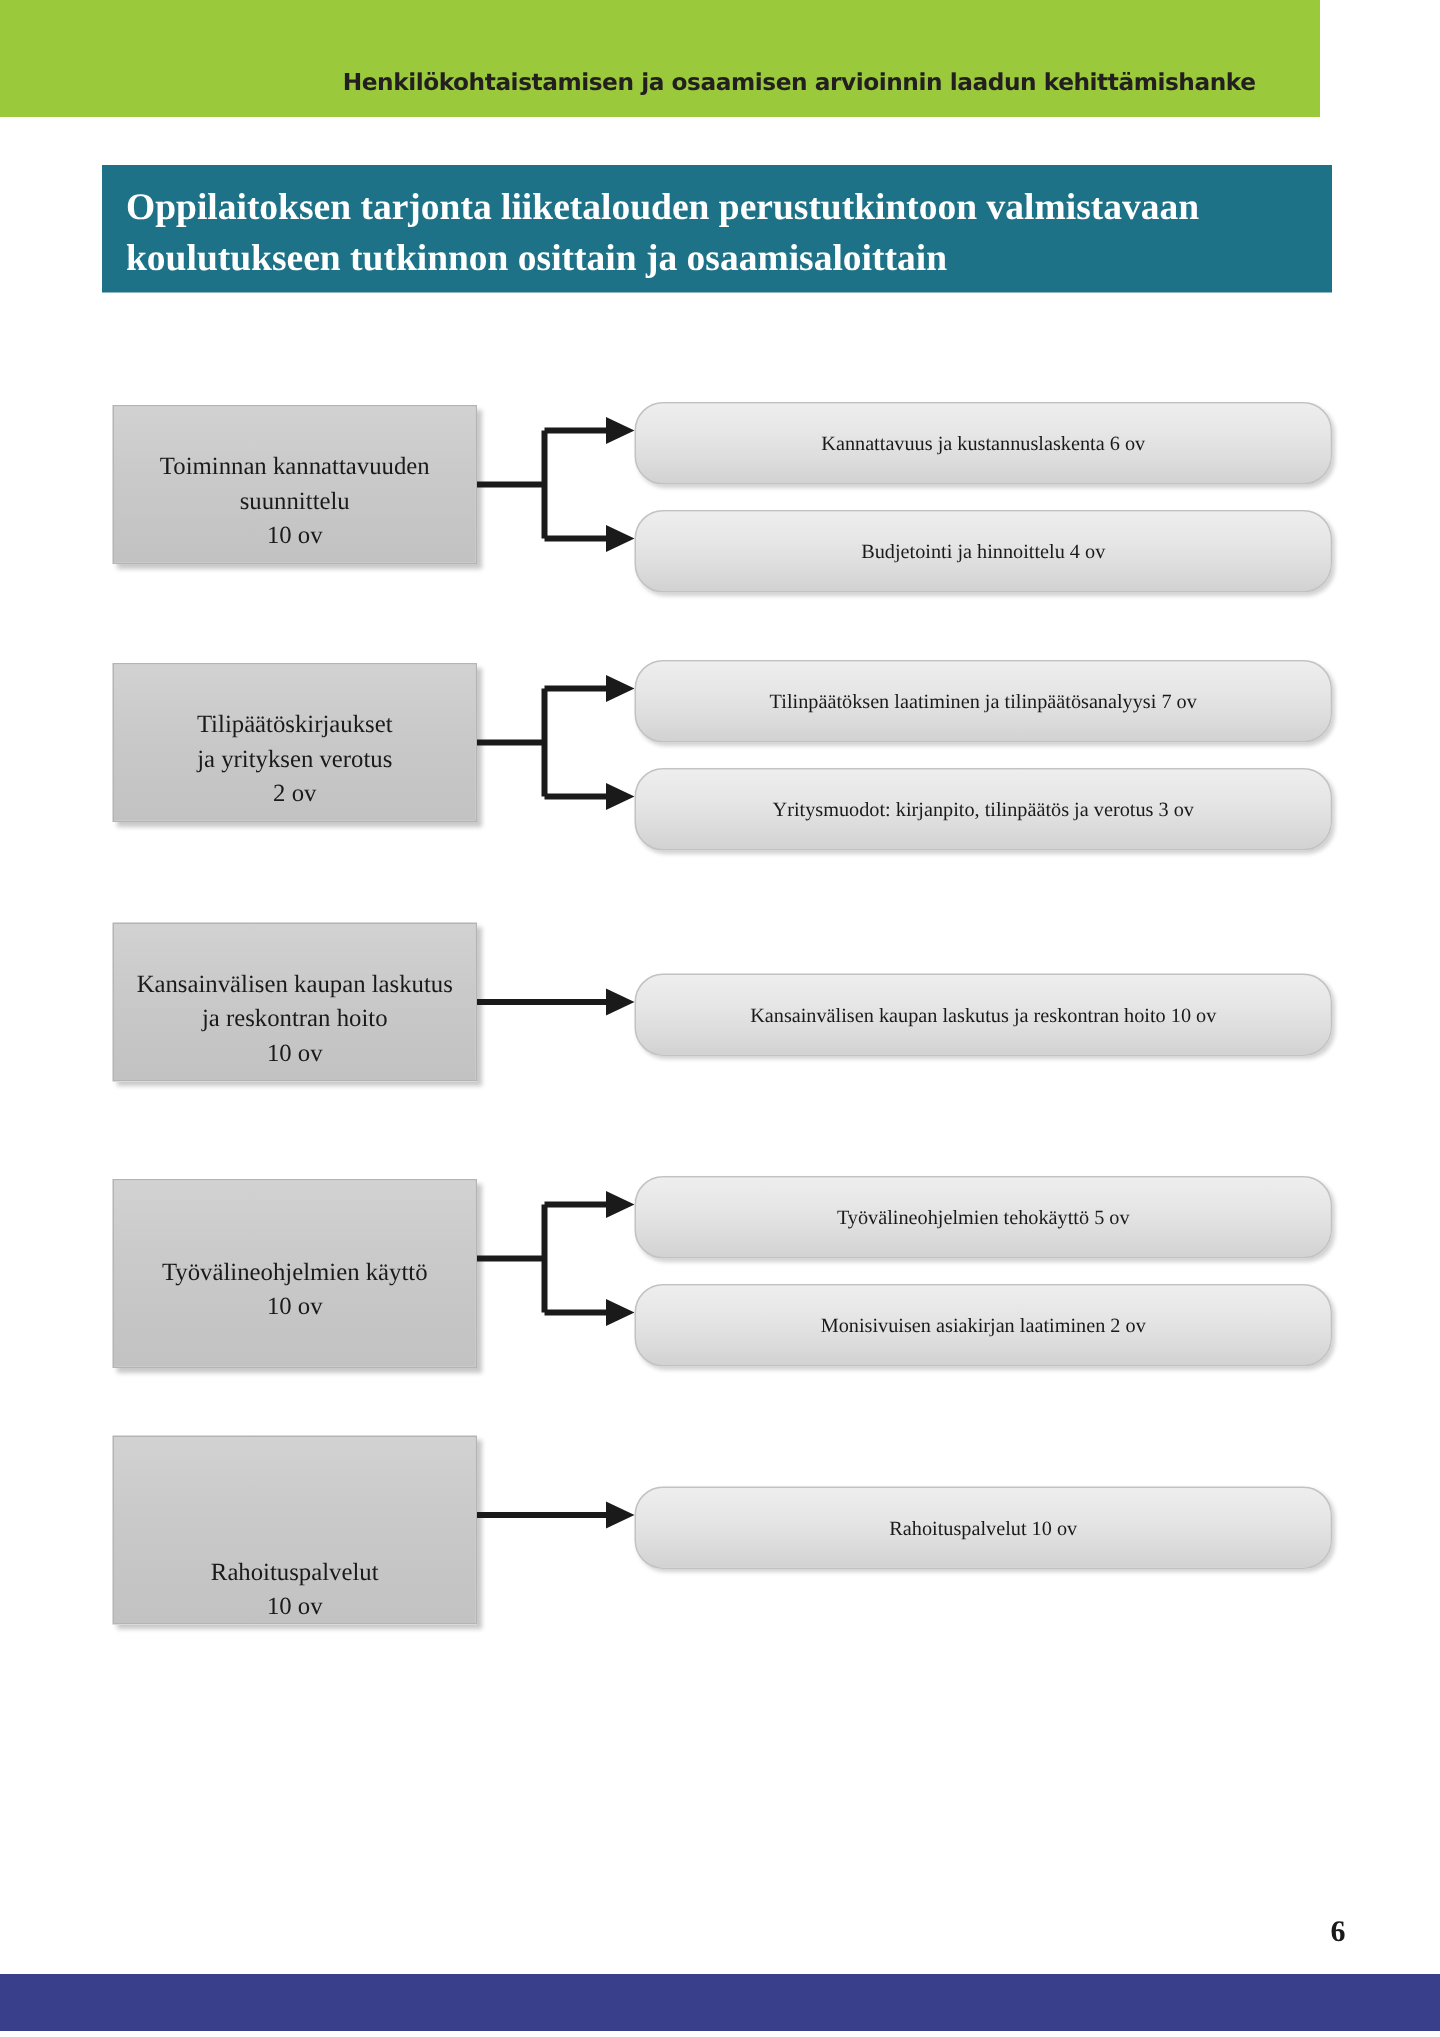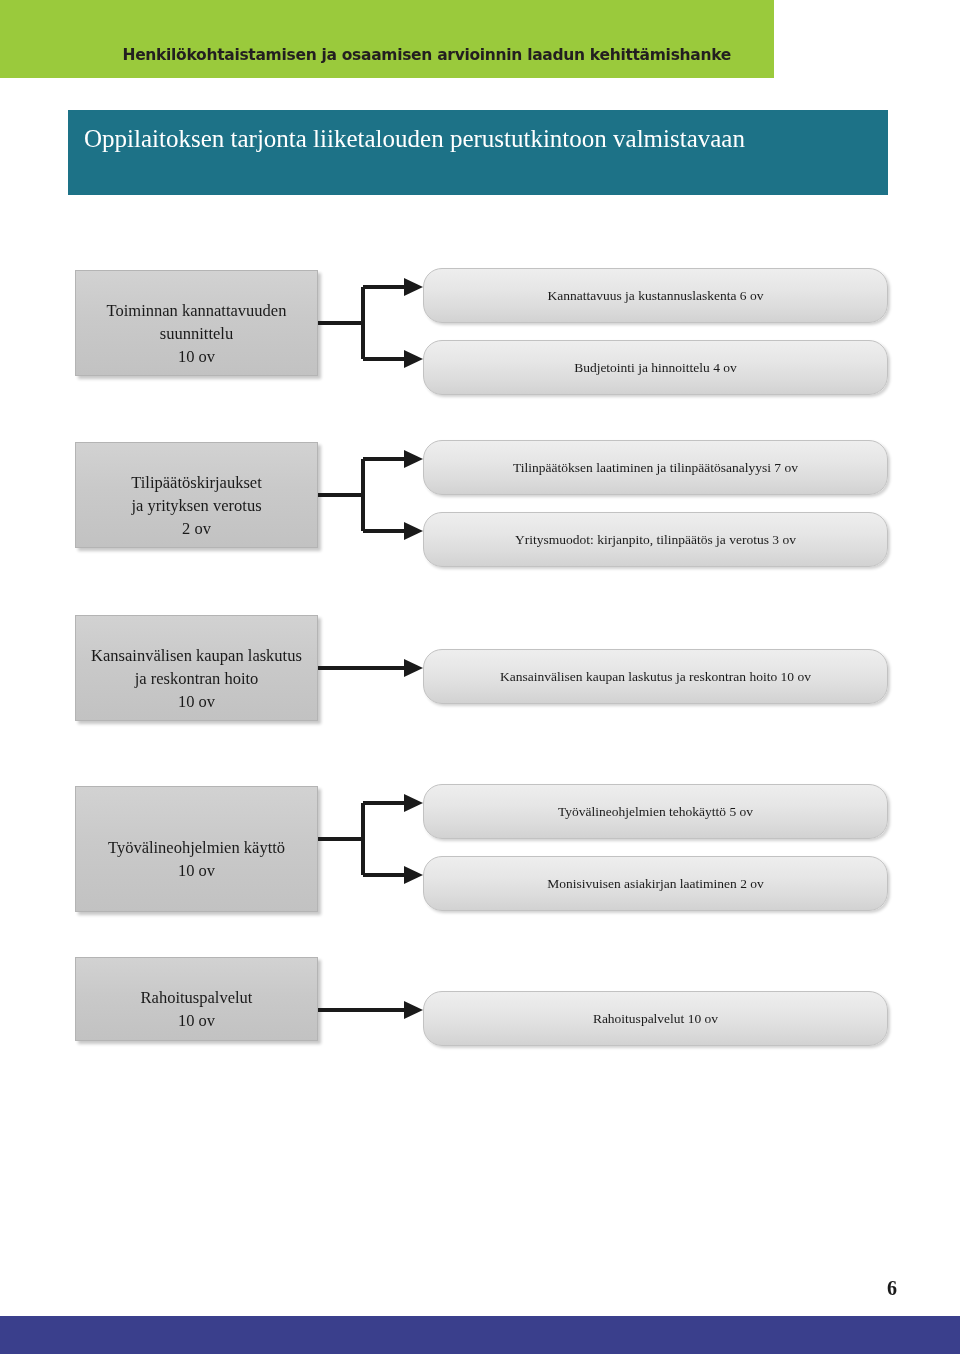--- a/index.html
+++ b/index.html
@@ -17,21 +17,21 @@
     width: 960px;
     height: 1358px;
     background: #ffffff;
   }
 
   
   .header-band {
     position: absolute;
     left: 0;
     top: 0;
-    width: 774px;
+    width: 880px;
     height: 78px;
     background: #9aca3c;
   }
   .header-band-text {
     position: absolute;
     right: 43px;
     top: 46px;
     font-family: "DejaVu Sans", sans-serif;
     font-weight: bold;
     font-size: 15.5px;
@@ -45,21 +45,21 @@
     position: absolute;
     left: 68px;
     top: 110px;
     width: 820px;
     height: 85px;
     background: #1d7287;
     padding: 12px 18px 0 16px;
   }
   .title-text {
     font-family: "Liberation Serif", serif;
-    font-weight: normal;
+    font-weight: bold;
     font-size: 25px;
     line-height: 34px;
     color: #ffffff;
   }
 
   
   .diagram {
     position: absolute;
     left: 0;
     top: 0;
@@ -150,20 +150,21 @@
 <body>
 
 <div class="page">
 
   <div class="header-band">
     <div class="header-band-text">Henkilökohtaistamisen ja osaamisen arvioinnin laadun kehittämishanke</div>
   </div>
 
   <div class="title-box">
     <div class="title-text">Oppilaitoksen tarjonta liiketalouden perustutkintoon valmistavaan</div>
+    <div class="title-text">koulutukseen tutkinnon osittain ja osaamisaloittain</div>
   </div>
 
   <div class="diagram">
 
     <div class="group">
       <div class="src-box" style="top:270px; height:106px;">
         <div class="src-label">Toiminnan kannattavuuden
 suunnittelu
 10 ov</div>
       </div>
@@ -226,21 +227,21 @@
       </svg>
       <div class="tgt-box" style="top:784px;">
         <div class="tgt-label">Työvälineohjelmien tehokäyttö 5 ov</div>
       </div>
       <div class="tgt-box" style="top:856px;">
         <div class="tgt-label">Monisivuisen asiakirjan laatiminen 2 ov</div>
       </div>
     </div>
 
     <div class="group">
-      <div class="src-box" style="top:957px; height:84px;">
+      <div class="src-box" style="top:957px; height:126px;align-items:flex-end;">
         <div class="src-label">Rahoituspalvelut
 10 ov</div>
       </div>
       <svg class="connector" width="110" height="40" style="left:318px; top:992px;">
         <path d="M0,18 L86,18" stroke="#1a1a1a" stroke-width="4" fill="none"></path>
         <polygon points="86,9 105,18 86,27" fill="#1a1a1a"></polygon>
       </svg>
       <div class="tgt-box" style="top:991px;">
         <div class="tgt-label">Rahoituspalvelut 10 ov</div>
       </div>

